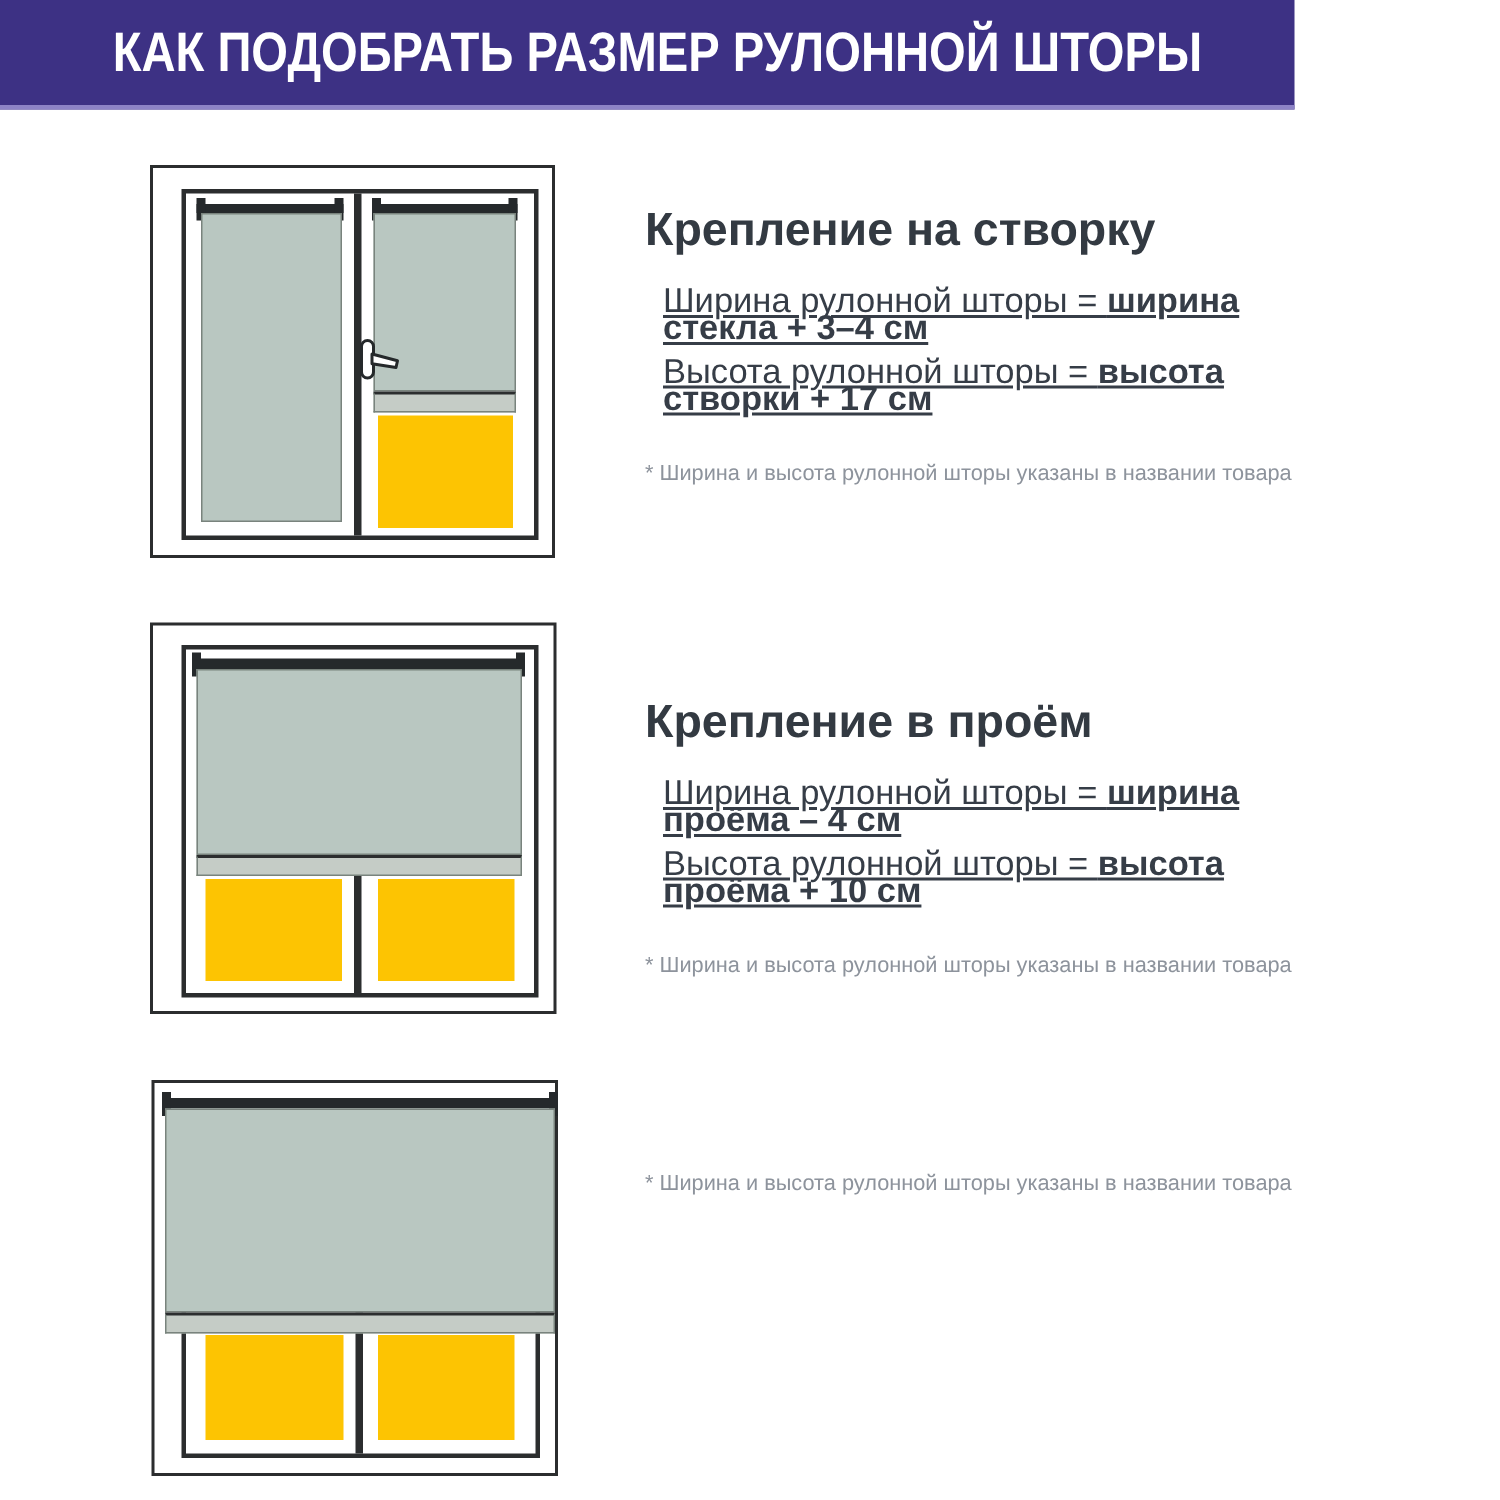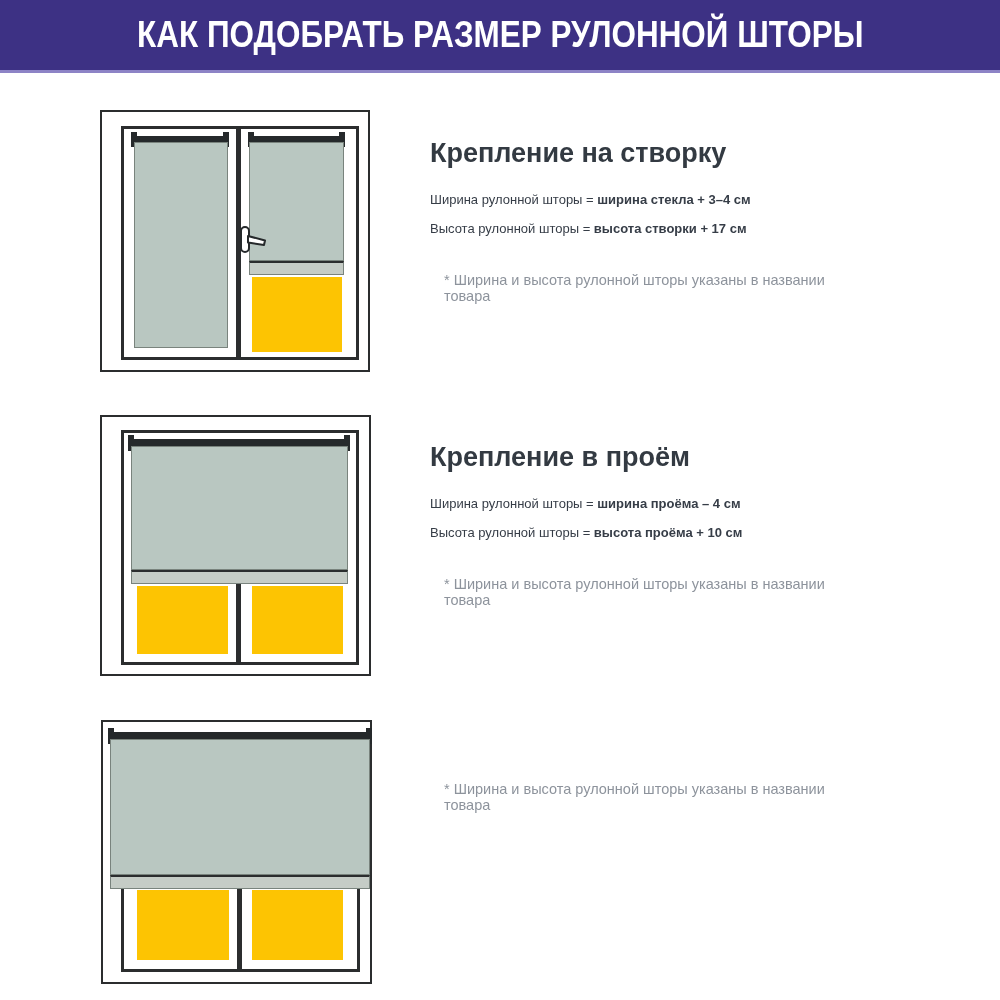--- a/index.html
+++ b/index.html
@@ -1,31 +1,31 @@
 <!DOCTYPE html>
 <html style="--banner-bg: #3d3184; --banner-accent: #8d83c6; --title-text: #ffffff; --heading-text: #333a42; --body-text: #363d47; --footnote-text: #8d939c; --line-dark: #2b2d2e; --rod-dark: #25292b; --blind-fill: #b9c7c1; --blind-hem-fill: #c5ccc6; --blind-outline: #79837d; --glass-yellow: #fdc402;"><head>
 <meta charset="utf-8">
 <style>
   html,body{margin:0;padding:0;background:#fff;}
   .page{position:relative;width:1000px;height:1000px;background:#fff;overflow:hidden;
         font-family:"Liberation Sans", sans-serif;}
 
   
-  .banner{position:absolute;left:0;top:0;width:1000px;height:70px;
+  .banner{position:absolute;left:0;top:0;width:849px;height:70px;
           background:var(--banner-bg);border-bottom:3px solid var(--banner-accent);
-          display:flex;align-items:center;justify-content:center;}
+          display:flex;align-items:center;justify-content:center;padding-left:14px;}
   .banner-title{color:var(--title-text);font-size:37px;font-weight:700;white-space:nowrap;
           letter-spacing:0px;transform:scaleX(.85);transform-origin:center;display:inline-block;}
 
   
   .txt{position:absolute;left:430px;width:440px;}
-  .txt h2{margin:0 0 23px 0;font-size:27px;line-height:30px;font-weight:700;color:var(--heading-text);}
-  .formula{margin:0 0 11px 0;font-size:13px;line-height:18px;color:var(--body-text);font-weight:400;}
+  .txt h2{margin:0 0 23px 0;font-size:31px;line-height:30px;font-weight:700;color:var(--heading-text);}
+  .formula{margin:0 0 11px 12px;font-size:23px;line-height:18px;color:var(--body-text);font-weight:400;text-decoration:underline;}
   .formula b{font-weight:700;}
-  .footnote{margin:34px 0 0 14px;font-size:14.5px;line-height:16px;color:var(--footnote-text);}
+  .footnote{margin:34px 0 0 0;font-size:14.5px;line-height:16px;color:var(--footnote-text);}
 
   
   .diagram{position:absolute;background:#fff;border:2px solid var(--line-dark);box-sizing:border-box;}
   .winframe{position:absolute;background:#fff;border:3px solid var(--line-dark);box-sizing:border-box;}
   .mullion{position:absolute;background:var(--line-dark);}
   .rodbar{position:absolute;background:var(--rod-dark);}
   .rodcap{position:absolute;background:var(--rod-dark);}
   .blind{position:absolute;background:var(--blind-fill);border:1px solid var(--blind-outline);box-sizing:border-box;}
   .hem{position:absolute;background:var(--blind-hem-fill);border:1px solid var(--blind-outline);
        border-top:2px solid var(--line-dark);box-sizing:border-box;}
@@ -76,21 +76,21 @@
     <div class="glass" style="left:35px;top:169px;width:91px;height:68px;"></div>
     <div class="glass" style="left:150px;top:169px;width:91px;height:68px;"></div>
 
     <div class="rodbar" style="left:26px;top:22px;width:222px;height:7px;"></div>
     <div class="rodcap" style="left:26px;top:18px;width:6px;height:16px;"></div>
     <div class="rodcap" style="left:242px;top:18px;width:6px;height:16px;"></div>
     <div class="blind" style="left:29px;top:29px;width:217px;height:124px;"></div>
     <div class="hem" style="left:29px;top:153px;width:217px;height:14px;"></div>
   </div>
 
-  <div class="txt" style="top:442px;">
+  <div class="txt" style="top:466px;">
     <h2>Крепление в проём</h2>
     <p class="formula"><span>Ширина рулонной шторы = </span><b>ширина проёма – 4 см</b></p>
     <p class="formula"><span>Высота рулонной шторы = </span><b>высота проёма + 10 см</b></p>
     <p class="footnote">* Ширина и высота рулонной шторы указаны в названии товара</p>
   </div>
 
   <div class="diagram" style="left:101px;top:720px;width:271px;height:264px;">
     <div class="winframe" style="left:18px;top:140px;width:239px;height:110px;"></div>
     <div class="mullion" style="left:134px;top:145px;width:5px;height:102px;"></div>
     <div class="glass" style="left:34px;top:168px;width:92px;height:70px;"></div>

